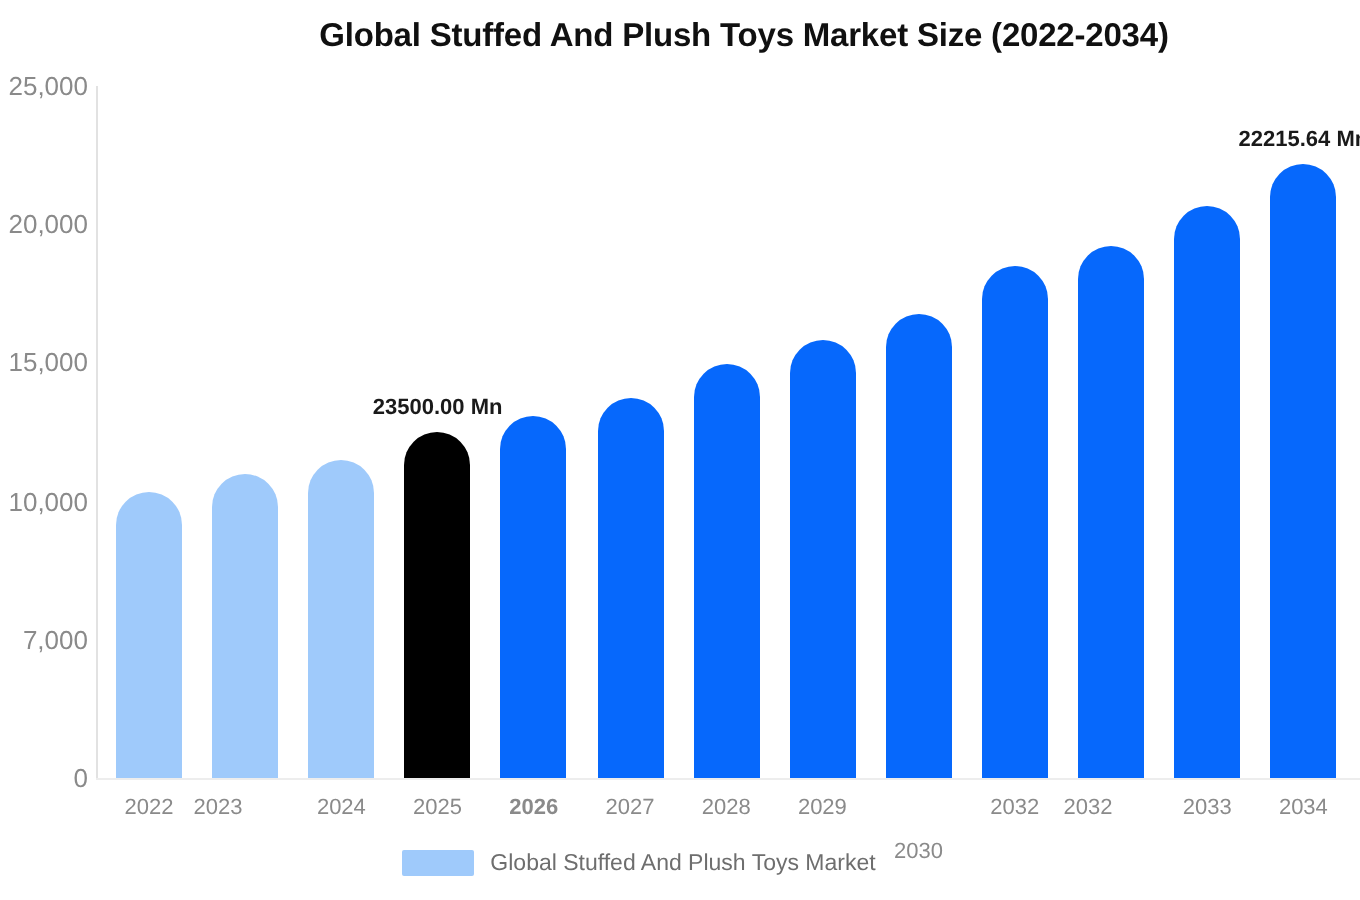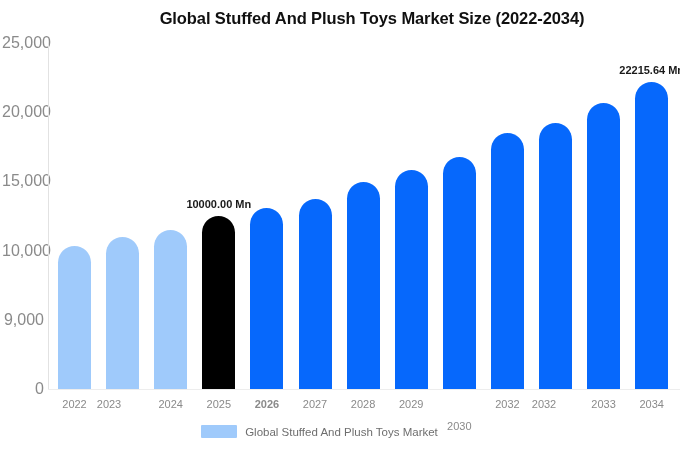--- a/index.html
+++ b/index.html
@@ -54,21 +54,21 @@
     top: 389px;
     width: 632px;
     height: 1px;
     background: #ededed;
   }
   .y-tick-label {
     position: absolute;
     right: 0;
     width: 42px;
     text-align: right;
-    font-size: 16px;
+    font-size: 13px;
     color: #8a8a8a;
     transform: translateY(-50%);
     white-space: nowrap;
   }
   #y-ticks {
     position: absolute;
     left: 0;
     top: 0;
     width: 44px;
     height: 450px;
@@ -125,21 +125,21 @@
 </style>
 </head>
 <body>
 
 <div id="chart-root">
 
   <div id="chart-title">Global Stuffed And Plush Toys Market Size (2022-2034)</div>
 
   <div id="y-ticks">
       <div class="y-tick-label" style="top: 389px;">0</div>
-      <div class="y-tick-label" style="top: 319.8px;">9,000</div>
+      <div class="y-tick-label" style="top: 319.8px;">7,000</div>
       <div class="y-tick-label" style="top: 250.6px;">10,000</div>
       <div class="y-tick-label" style="top: 181.4px;">15,000</div>
       <div class="y-tick-label" style="top: 112.2px;">20,000</div>
       <div class="y-tick-label" style="top: 43px;">25,000</div>
     </div>
 
   <div id="y-axis-line"></div>
   <div id="x-axis-line"></div>
 
   <div id="plot-area">
@@ -195,15 +195,15 @@
     <div class="x-tick-label" style="left: 218.8px;">2025</div>
     <div class="x-tick-label" style="left: 266.9px; font-weight: bold;">2026</div>
     <div class="x-tick-label" style="left: 315px;">2027</div>
     <div class="x-tick-label" style="left: 363.1px;">2028</div>
     <div class="x-tick-label" style="left: 411.2px;">2029</div>
     <div class="x-tick-label" style="left: 459.3px; margin-top: 22px;">2030</div>
     <div class="x-tick-label" style="left: 507.4px;">2032</div>
     <div class="x-tick-label" style="left: 544px; text-align: center;">2032</div>
     <div class="x-tick-label" style="left: 603.6px;">2033</div>
     <div class="x-tick-label" style="left: 651.7px;">2034</div>
-    <div class="bar-label" style="left: 218.8px; top: 198px;">10000.00 Mn</div>
+    <div class="bar-label" style="left: 218.8px; top: 198px;">23500.00 Mn</div>
     <div class="bar-label" style="left: 651.7px; top: 63.5355px;">22215.64 Mn</div>
   </div>
 
 </body></html>

